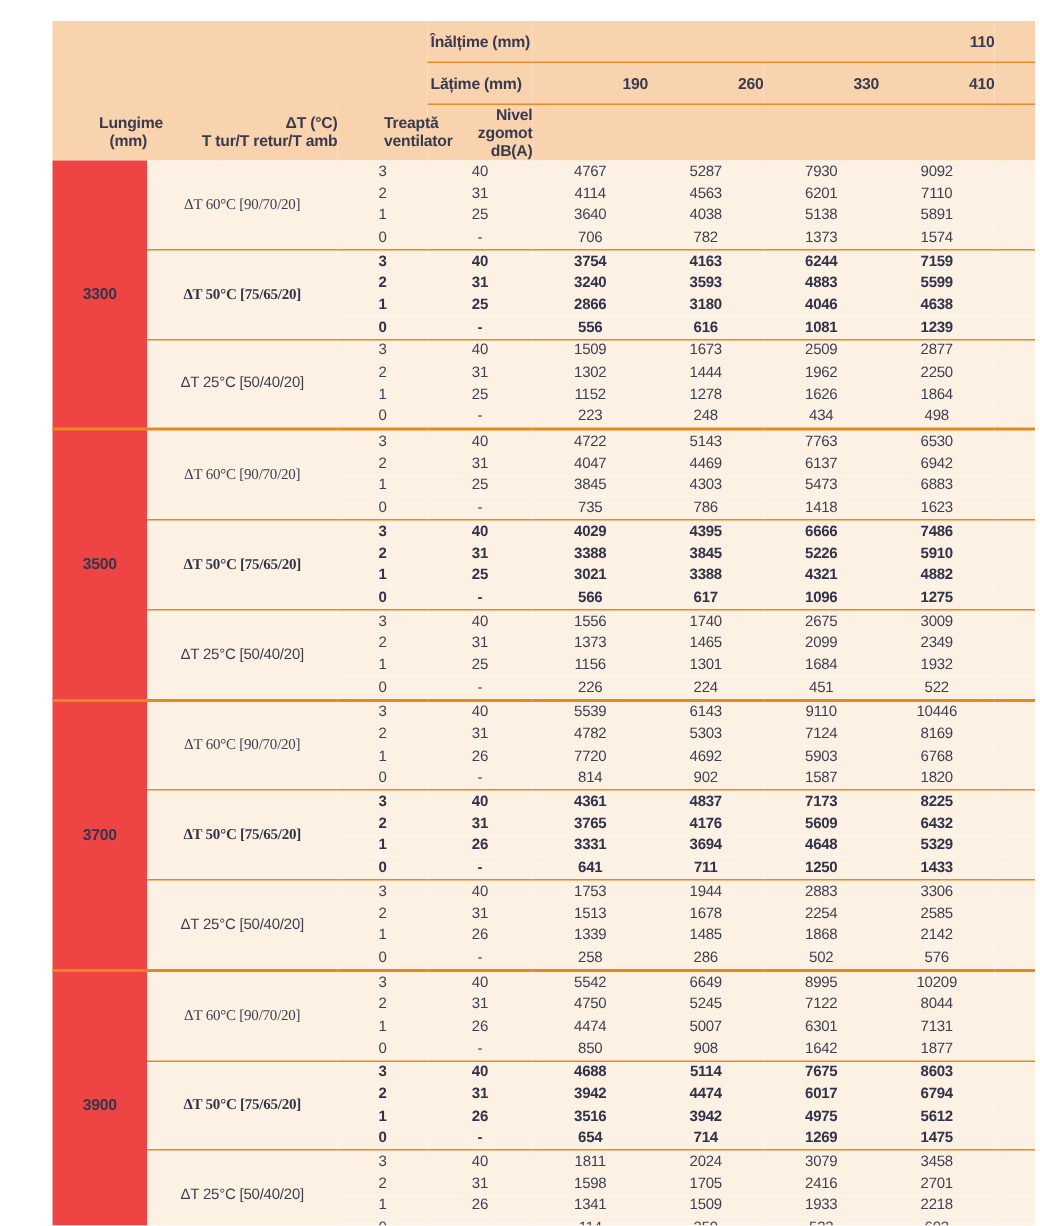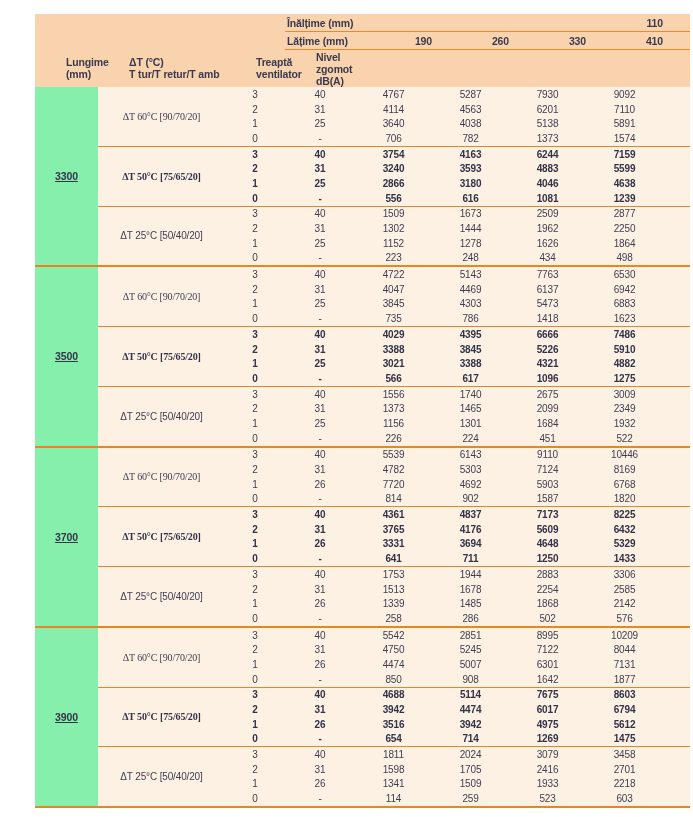--- a/index.html
+++ b/index.html
@@ -4,28 +4,28 @@
 <style>
   html,body{margin:0;padding:0;background:#ffffff;}
   .page{position:relative;width:693px;height:817px;background:#ffffff;overflow:hidden;
         font-family:"Liberation Sans","DejaVu Sans",sans-serif;color:#3e3e52;}
   table.perf{position:absolute;left:35px;top:14px;width:655px;border-collapse:collapse;
              table-layout:fixed;letter-spacing:-0.15px;}
   col.c1{width:63px}col.c2{width:127px}col.c3{width:60px}col.c4{width:70px}
   col.cd{width:77px}col.c9{width:27px}
   td{vertical-align:middle;padding:0;font-size:10px;color:#3e3e52;}
   thead td{background:#f9d3ae;font-weight:bold;font-size:10.5px;color:#3a3a4e;}
-  tr.hr1 td,tr.hr2 td{height:17px;}
-  tr.hr3 td{height:37px;text-align:left;line-height:12px;padding-left:31px;}
+  tr.hr1 td,tr.hr2 td{height:27px;}
+  tr.hr3 td{height:37px;text-align:right;line-height:12px;padding-left:31px;}
   td.lab{text-align:left;padding-left:2px;}
   td.ctr{text-align:right;}
   td.hl{border-bottom:1.5px solid #ec8a2b;}
   tbody td{background:#fcf1e2;height:14.7px;text-align:center;}
-  td.lungime{background:#86efac;font-weight:bold;font-size:10.5px;color:#35354b;
-             border-bottom:2px solid #e8861f;text-decoration:underline;}
+  td.lungime{background:#ef4444;font-weight:bold;font-size:10.5px;color:#35354b;
+             border-bottom:2px solid #e8861f;}
   td.dt{text-align:center;font-size:10px;}
   td.dt.sub-b{border-bottom:1px solid #e8861f;font-family:Liberation Serif, serif;}
   td.dt.grp-b{border-bottom:2px solid #e8861f;margin-top:20px;}
   tr.bold td{font-weight:bold;color:#32324a;}
   tr.sub-end td{border-bottom:1px solid #e8861f;}
   tr.group-end td{border-bottom:2px solid #e8861f;}
 </style>
 </head>
 <body>
 
@@ -414,21 +414,21 @@
           <td>502</td>
           <td>576</td>
           <td></td>
         </tr>
         <tr>
           <td rowspan="12" class="lungime">3900</td>
           <td rowspan="4" class="dt sub-b">ΔT 60°C [90/70/20]</td>
           <td>3</td>
           <td>40</td>
           <td>5542</td>
-          <td>2851</td>
+          <td>6649</td>
           <td>8995</td>
           <td>10209</td>
           <td></td>
         </tr>
         <tr>
           <td>2</td>
           <td>31</td>
           <td>4750</td>
           <td>5245</td>
           <td>7122</td>

